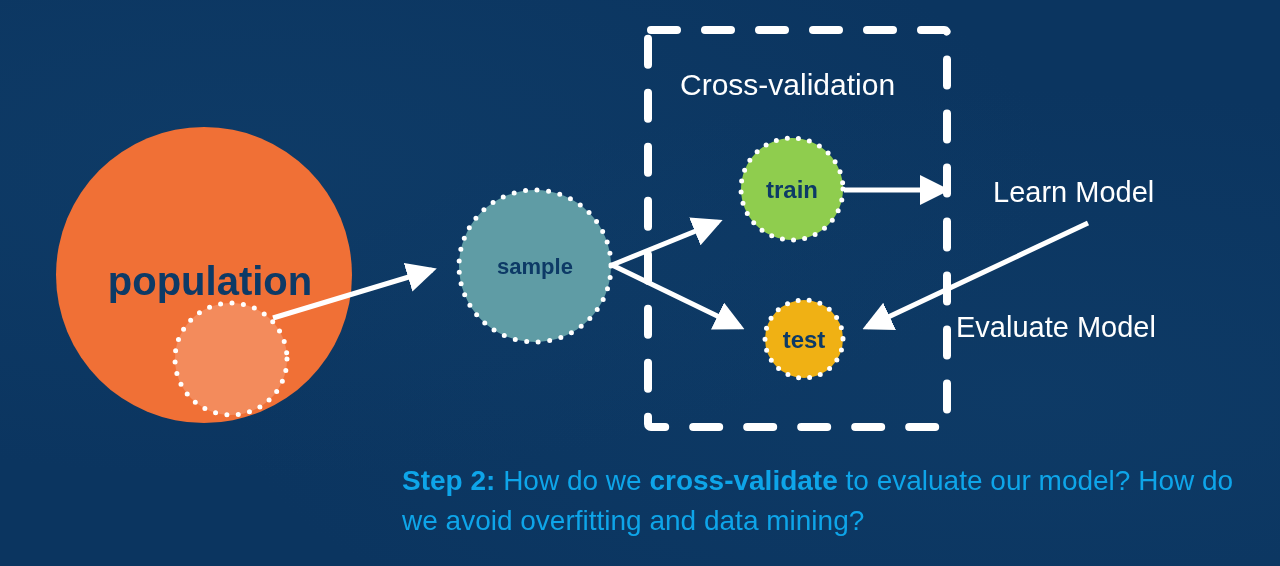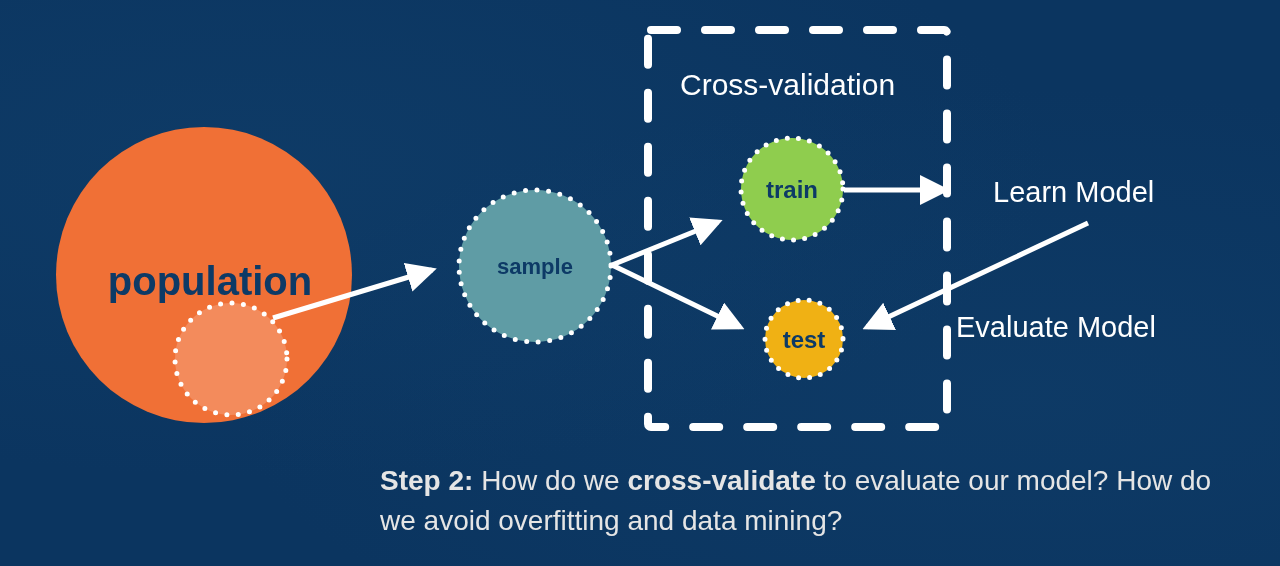--- a/index.html
+++ b/index.html
@@ -3,21 +3,21 @@
 <meta charset="utf-8">
 <style>
   html,body{margin:0;padding:0;}
   body{width:1280px;height:566px;overflow:hidden;background:#0b3560;position:relative;font-family:"Liberation Sans",sans-serif;}
   .bg{position:absolute;left:0;top:0;width:1280px;height:566px;
       background:
         radial-gradient(ellipse at 20% 30%, rgba(20,70,115,0.35), transparent 55%),
         radial-gradient(ellipse at 80% 70%, rgba(20,70,115,0.30), transparent 55%),
         #0b3560;}
   svg.diagram{position:absolute;left:0;top:0;}
-  .caption{position:absolute;left:380px;top:461px;width:860px;color:#e5e5e5;font-size:28px;line-height:40px;}
+  .caption{position:absolute;left:402px;top:461px;width:860px;color:#0ea5e9;font-size:28px;line-height:40px;}
   .caption b{font-weight:bold;}
 </style>
 </head>
 <body style="background: rgb(11, 53, 96);">
 
 <div class="bg"></div>
 
 <svg class="diagram" width="1280" height="566" viewBox="0 0 1280 566">
   <defs>
     <marker id="arrowhead" markerWidth="6" markerHeight="6" refX="5" refY="3" orient="auto" markerUnits="strokeWidth">

